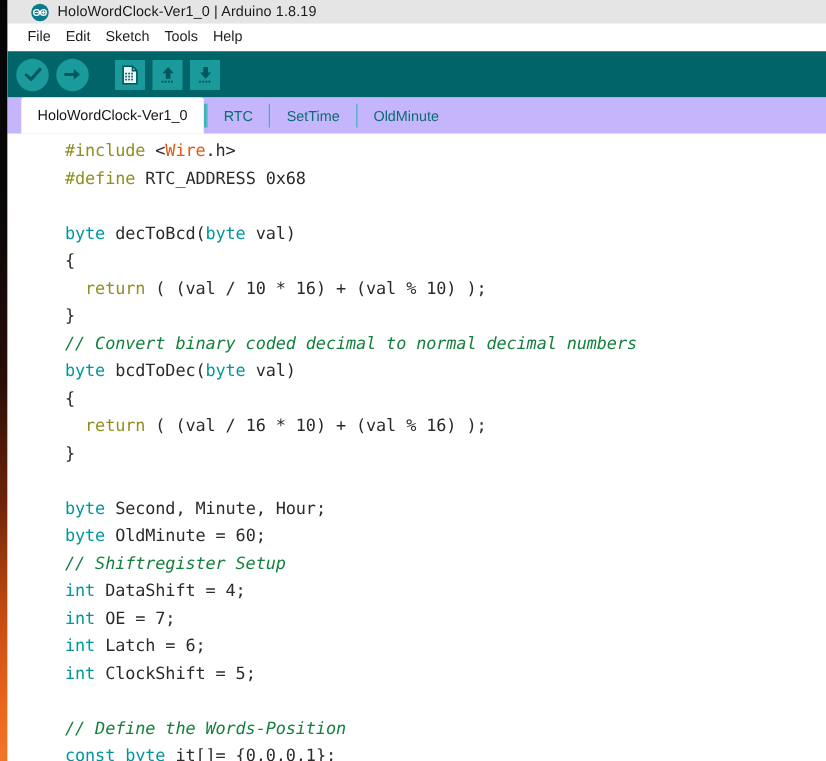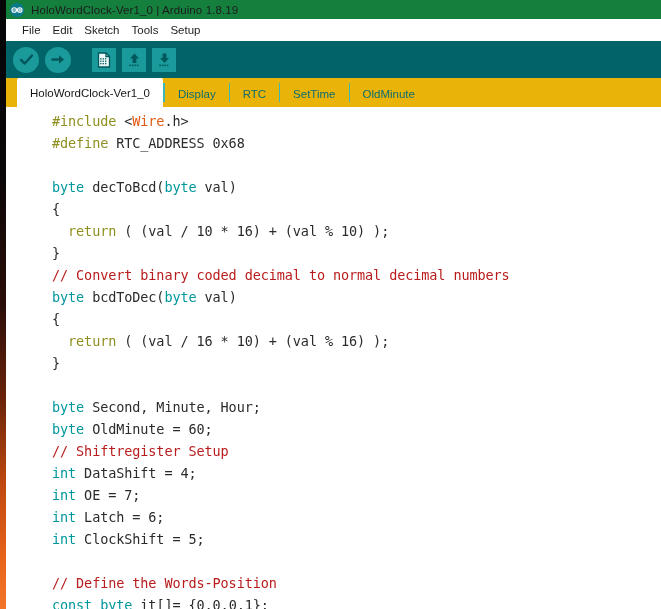--- a/index.html
+++ b/index.html
@@ -34,24 +34,24 @@
     left: 6px; top: 0;
     width: 655px;
     height: 609px;
     background: #ffffff;
     overflow: hidden;
   }
 
   
   #titlebar {
     height: 19px;
-    background: #15803d;
-    display: flex;
-    align-items: center;
-    padding-left: 4px;
+    background: #e5e5e5;
+    display: flex;
+    align-items: center;
+    padding-left: 19px;
   }
   #arduino-logo {
     width: 14px; height: 14px;
     border-radius: 50%;
     background: #0b7a8c;
     display: flex;
     align-items: center;
     justify-content: center;
     flex: none;
     margin-right: 7px;
@@ -106,21 +106,21 @@
     align-items: center;
     justify-content: center;
     flex: none;
   }
   .tb-gap { width: 9px; flex: none; }
   .round-btn svg, .square-btn svg { display: block; }
 
   
   #tabbar {
     height: 29px;
-    background: #eab308;
+    background: #c4b5fd;
     display: flex;
     align-items: flex-end;
     padding-left: 11px;
     position: relative;
   }
   .tab {
     height: 27px;
     display: flex;
     align-items: center;
     padding: 0 13px;
@@ -167,21 +167,21 @@
     line-height: 22px;
     white-space: pre;
     color: #2b2b2b;
     letter-spacing: -0.1px;
   }
   .line { height: 22px; margin-left: 40px; }
   .kw       { color: #00979c; }       
   .fn       { color: #8f8f20; text-align: right; }       
   .pre      { color: #8f8f20; }       
   .lib      { color: #e05a13; }       
-  .cm       { color: #b91c1c; }       
+  .cm       { color: #15803d; font-style: italic; }       
   .pl       { color: #2b2b2b; }       
 </style>
 </head>
 <body>
 
 <div id="desktop-bg"></div>
 
 <div id="window">
 
   <div id="titlebar">
@@ -199,21 +199,21 @@
       </svg>
     </div>
     <div id="title-text">HoloWordClock-Ver1_0 | Arduino 1.8.19</div>
   </div>
 
   <div id="menubar">
     <div class="menu-item">File</div>
     <div class="menu-item">Edit</div>
     <div class="menu-item">Sketch</div>
     <div class="menu-item">Tools</div>
-    <div class="menu-item">Setup</div>
+    <div class="menu-item">Help</div>
   </div>
 
   <div id="toolbar">
 
     <div class="round-btn">
       <span>
         <svg width="15" height="13" viewBox="0 0 15 13">
           <polyline points="2,7 5.8,10.5 13,2.5" fill="none" stroke="#00585c" stroke-width="2.4" stroke-linecap="round" stroke-linejoin="round"></polyline>
         </svg>
       </span>
@@ -276,21 +276,20 @@
           </g>
         </svg>
       </span>
     </div>
   </div>
 
   <div id="tabbar">
     <div class="tab active">HoloWordClock-Ver1_0</div>
     <div class="tab-sep"></div>
     <div class="tab-sep"></div>
-    <div class="tab">Display</div>
     <div class="tab-sep"></div>
     <div class="tab">RTC</div>
     <div class="tab-sep"></div>
     <div class="tab">SetTime</div>
     <div class="tab-sep"></div>
     <div class="tab">OldMinute</div>
   </div>
 
   <div id="editor-wrap">
     <div id="gutter"></div>

